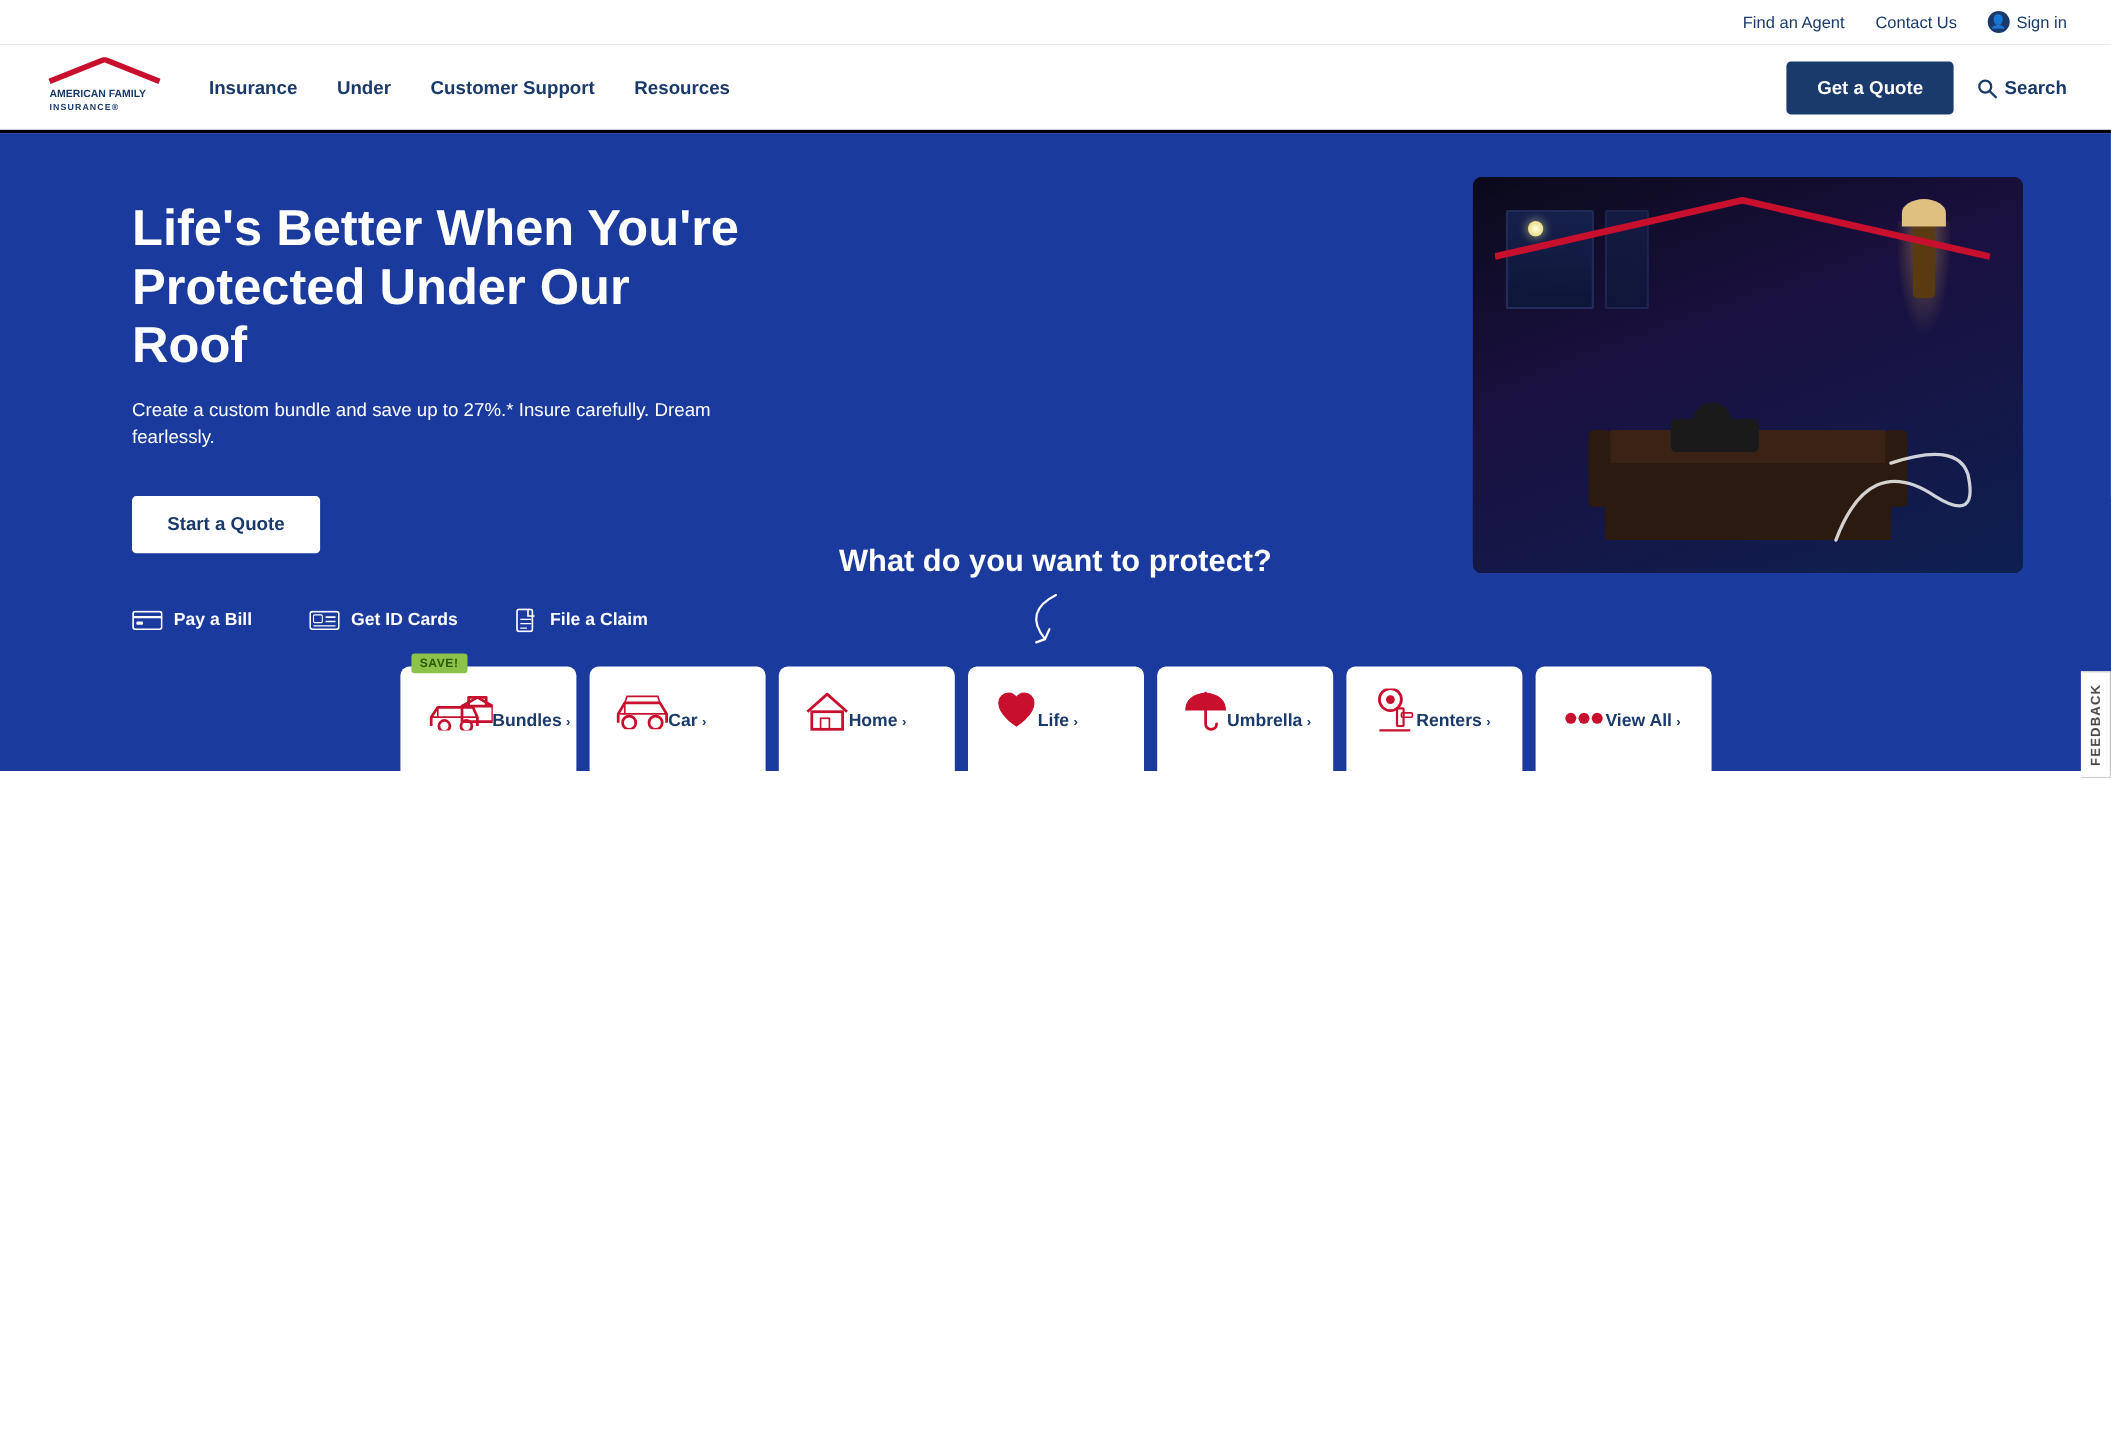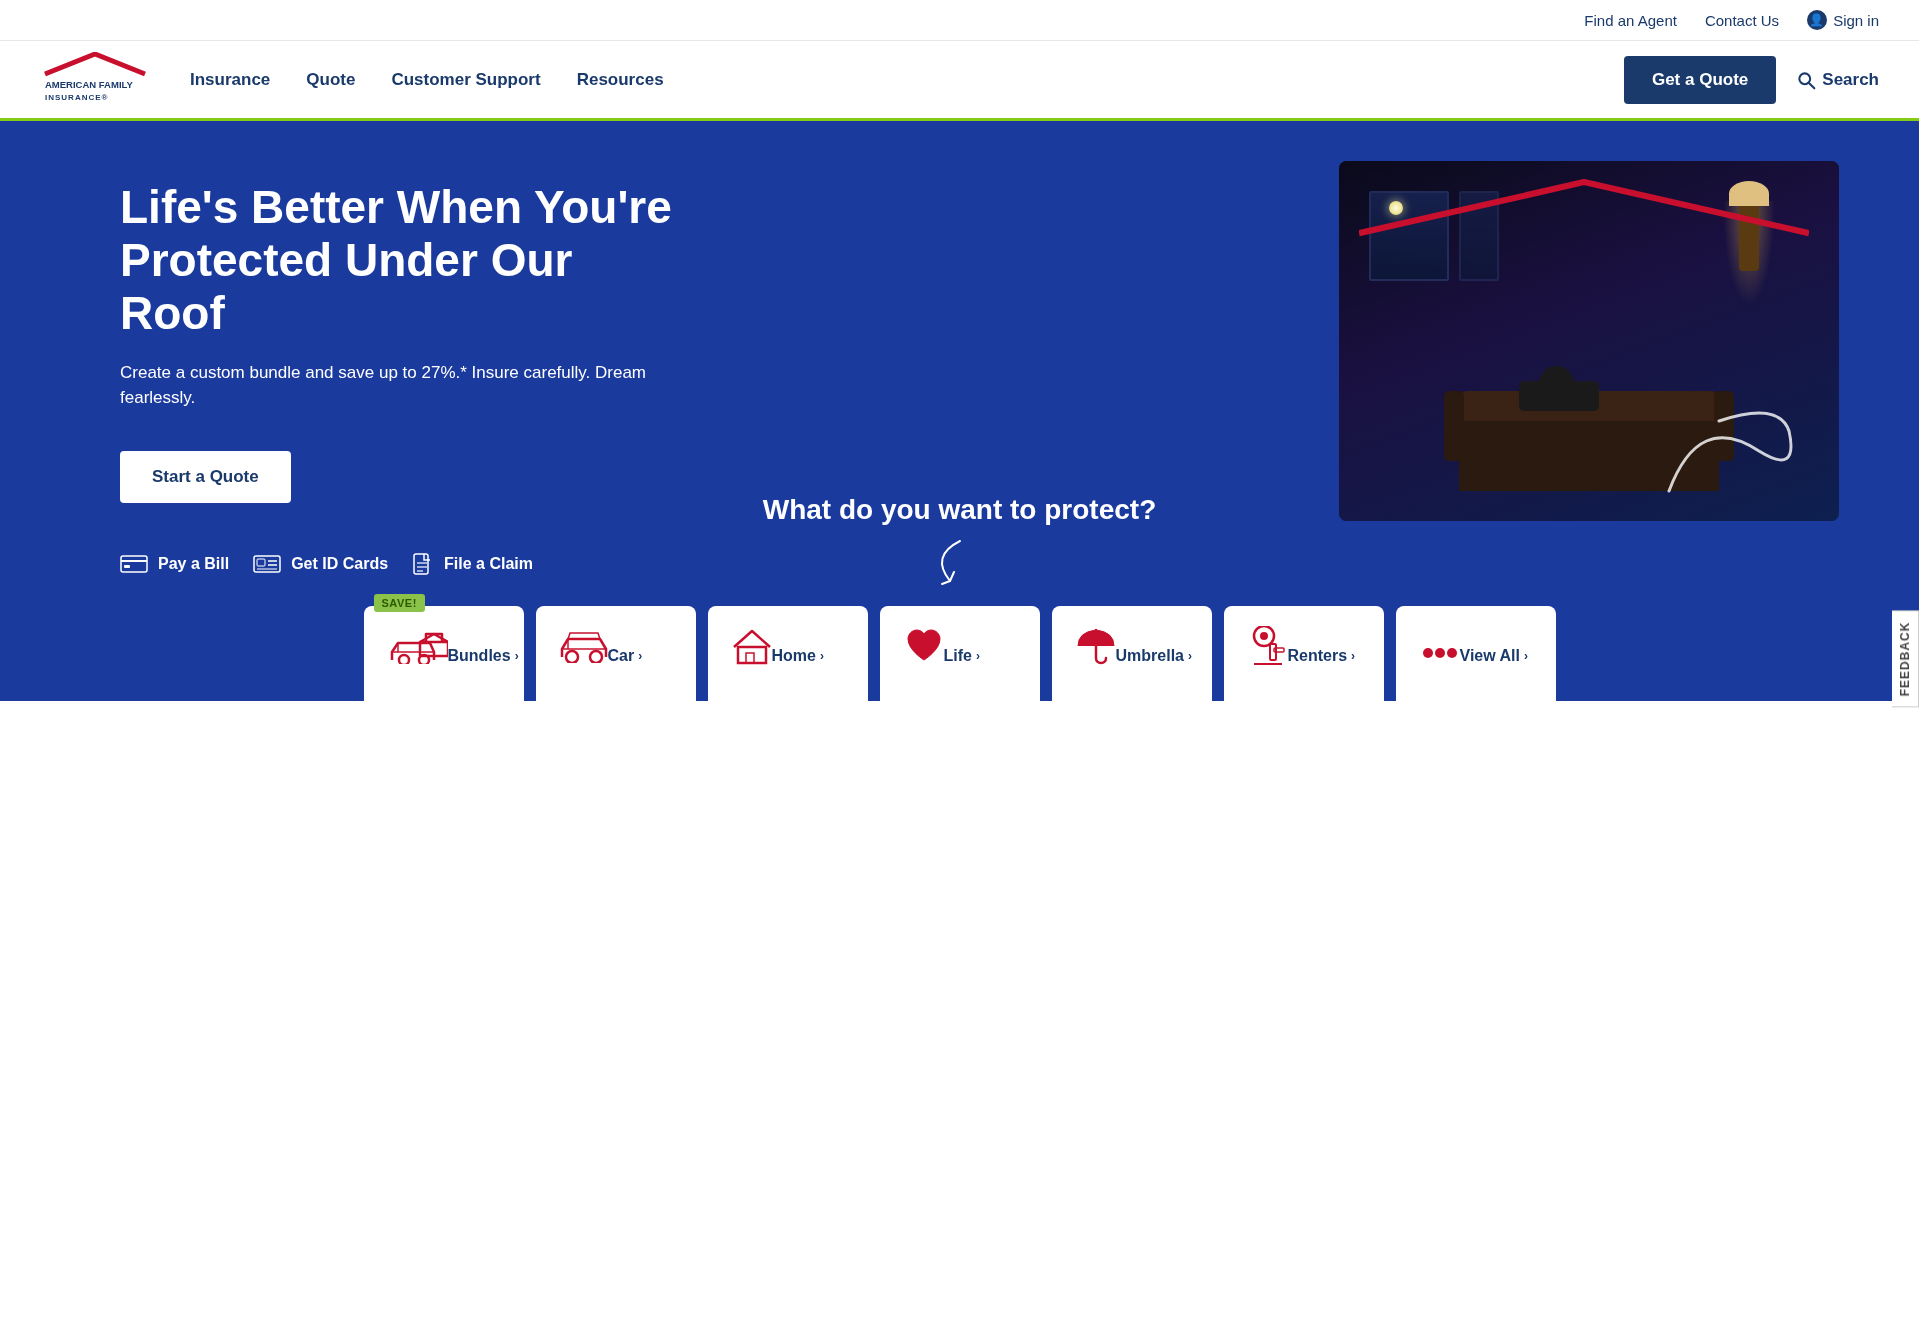--- a/index.html
+++ b/index.html
@@ -37,21 +37,21 @@
       color: #fff;
       font-size: 12px;
     }
 
     
     .main-nav {
       display: flex;
       align-items: center;
       padding: 0 40px;
       background: #fff;
-      border-bottom: 3px solid #84cc16;
+      border-bottom: 3px solid #000000;
       height: 80px;
     }
     .logo-area {
       margin-right: 40px;
     }
     .nav-links {
       display: flex;
       gap: 36px;
       flex: 1;
     }
@@ -139,21 +139,21 @@
       color: #fff;
       border: 2px solid #fff;
       padding: 16px 32px;
       font-size: 17px;
       font-weight: 700;
       border-radius: 4px;
       cursor: pointer;
     }
     .hero-quick-links {
       display: flex;
-      gap: 24px;
+      gap: 52px;
       align-items: center;
     }
     .quick-link {
       display: flex;
       align-items: center;
       gap: 10px;
       color: #fff;
       text-decoration: none;
       font-size: 16px;
       font-weight: 600;
@@ -288,21 +288,21 @@
 
         <polyline points="5,22 55,2 105,22" fill="none" stroke="#c8102e" stroke-width="5" stroke-linejoin="round"></polyline>
 
         <text x="5" y="36" font-size="9.5" font-weight="900" fill="#1a3a6b" font-family="Arial">AMERICAN FAMILY</text>
         <text x="5" y="48" font-size="8" font-weight="700" fill="#1a3a6b" font-family="Arial" letter-spacing="1">INSURANCE®</text>
       </svg>
     </div>
   </div>
   <div class="nav-links">
     <a href="#">Insurance</a>
-    <a href="#">Quote</a>
+    <a href="#">Under</a>
     <a href="#">Customer Support</a>
     <a href="#">Resources</a>
   </div>
   <div class="nav-right">
     <button class="get-quote-btn">Get a Quote</button>
     <a href="#" class="search-link">
       <svg class="search-icon-svg" viewBox="0 0 24 24" fill="none" stroke="#1a3a6b" stroke-width="2.5" stroke-linecap="round">
         <circle cx="10.5" cy="10.5" r="6.5"></circle>
         <line x1="15.5" y1="15.5" x2="22" y2="22"></line>
       </svg>

